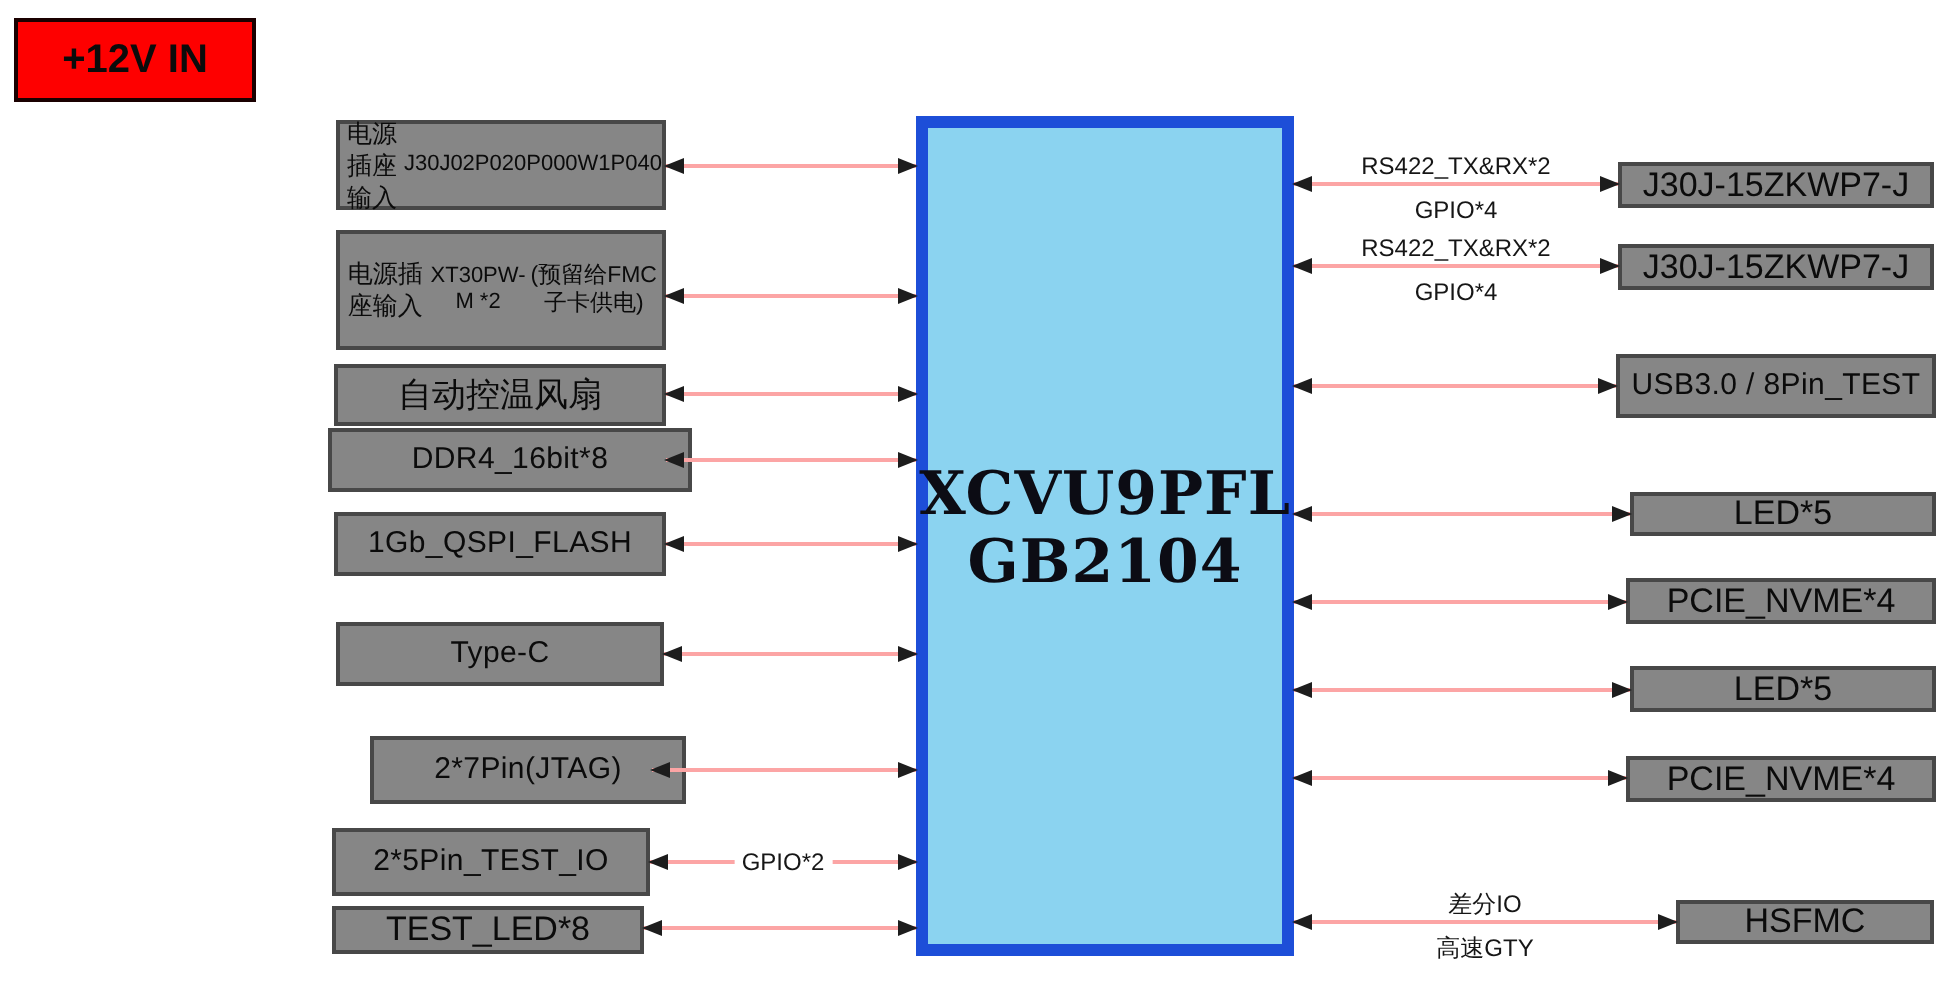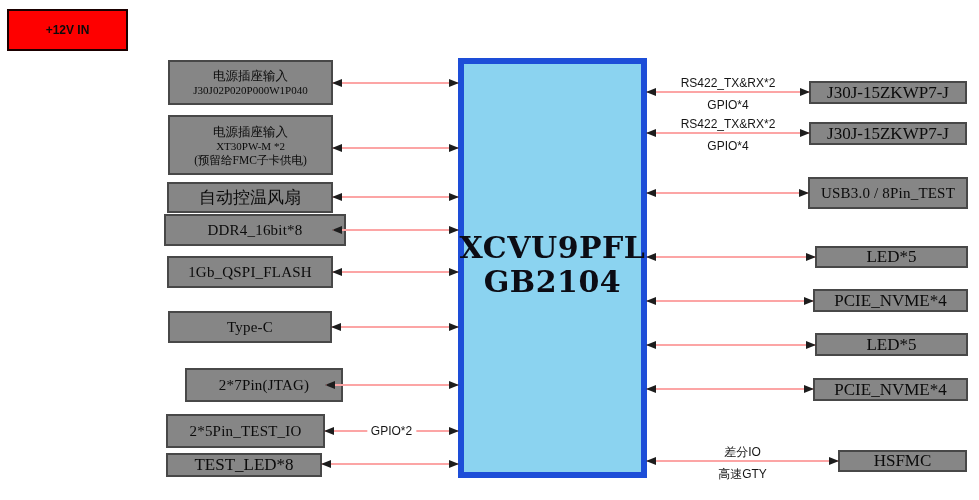--- a/index.html
+++ b/index.html
@@ -4,33 +4,33 @@
 <style>
   html,body { margin:0; padding:0; background:#ffffff; }
   #stage {
     position:relative; width:979px; height:500px; background:#ffffff;
     font-family:"Liberation Sans","DejaVu Sans",sans-serif;
     color:#111; overflow:hidden;
   }
   .box {
     position:absolute; box-sizing:border-box;
     background:#868686; border:2px solid #484848;
-    display:flex; flex-direction:column; align-items:center; justify-content:center;
-    text-align:center; color:#0b0b0b;font-family:Liberation Serif, serif;
+    display:flex; flex-direction:row; align-items:center; justify-content:center;
+    text-align:center; color:#0b0b0b;
   }
   .box .l1 { font-size:12.5px; line-height:16px; }
   .box .l2 { font-size:11px;   line-height:13px; }
   .box .l3 { font-size:11.5px; line-height:14px; }
   .box.big  span { font-size:15px; line-height:18px; letter-spacing:.2px; }
   .box.med  span { font-size:17px; line-height:16px; }
   .power {
     position:absolute; box-sizing:border-box;
     background:#fe0000; border:2px solid #1a0000;
     display:flex; align-items:center; justify-content:center;
-    font-size:12px; font-weight:600; color:#0b0b0b;
+    font-size:20px; font-weight:600; color:#0b0b0b;
   }
   .chip {
     position:absolute; box-sizing:border-box;
     background:#8bd3f0; border:6px solid #1d4ed8;
     display:flex; flex-direction:column; align-items:center; justify-content:center;
   }
   .chip span {
     font-family:"DejaVu Serif","Liberation Serif",serif;
     font-weight:bold; font-size:30px; line-height:40px; color:#0c0c14;
     letter-spacing:.5px; margin-top:-6px;

